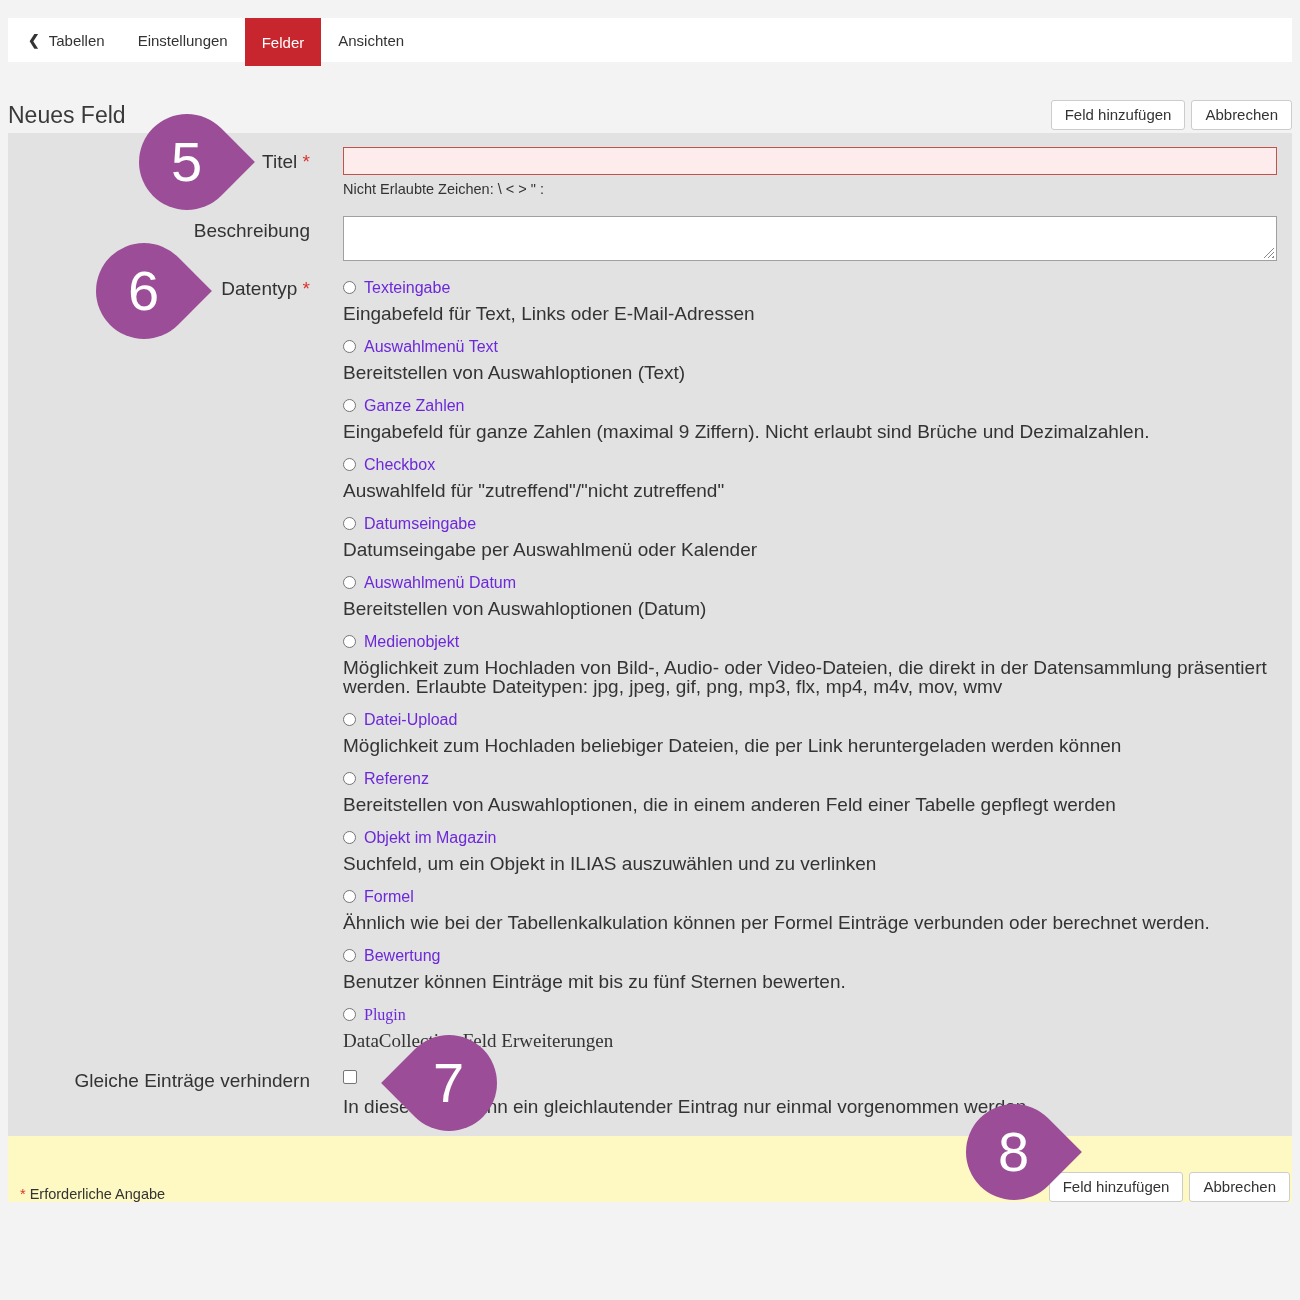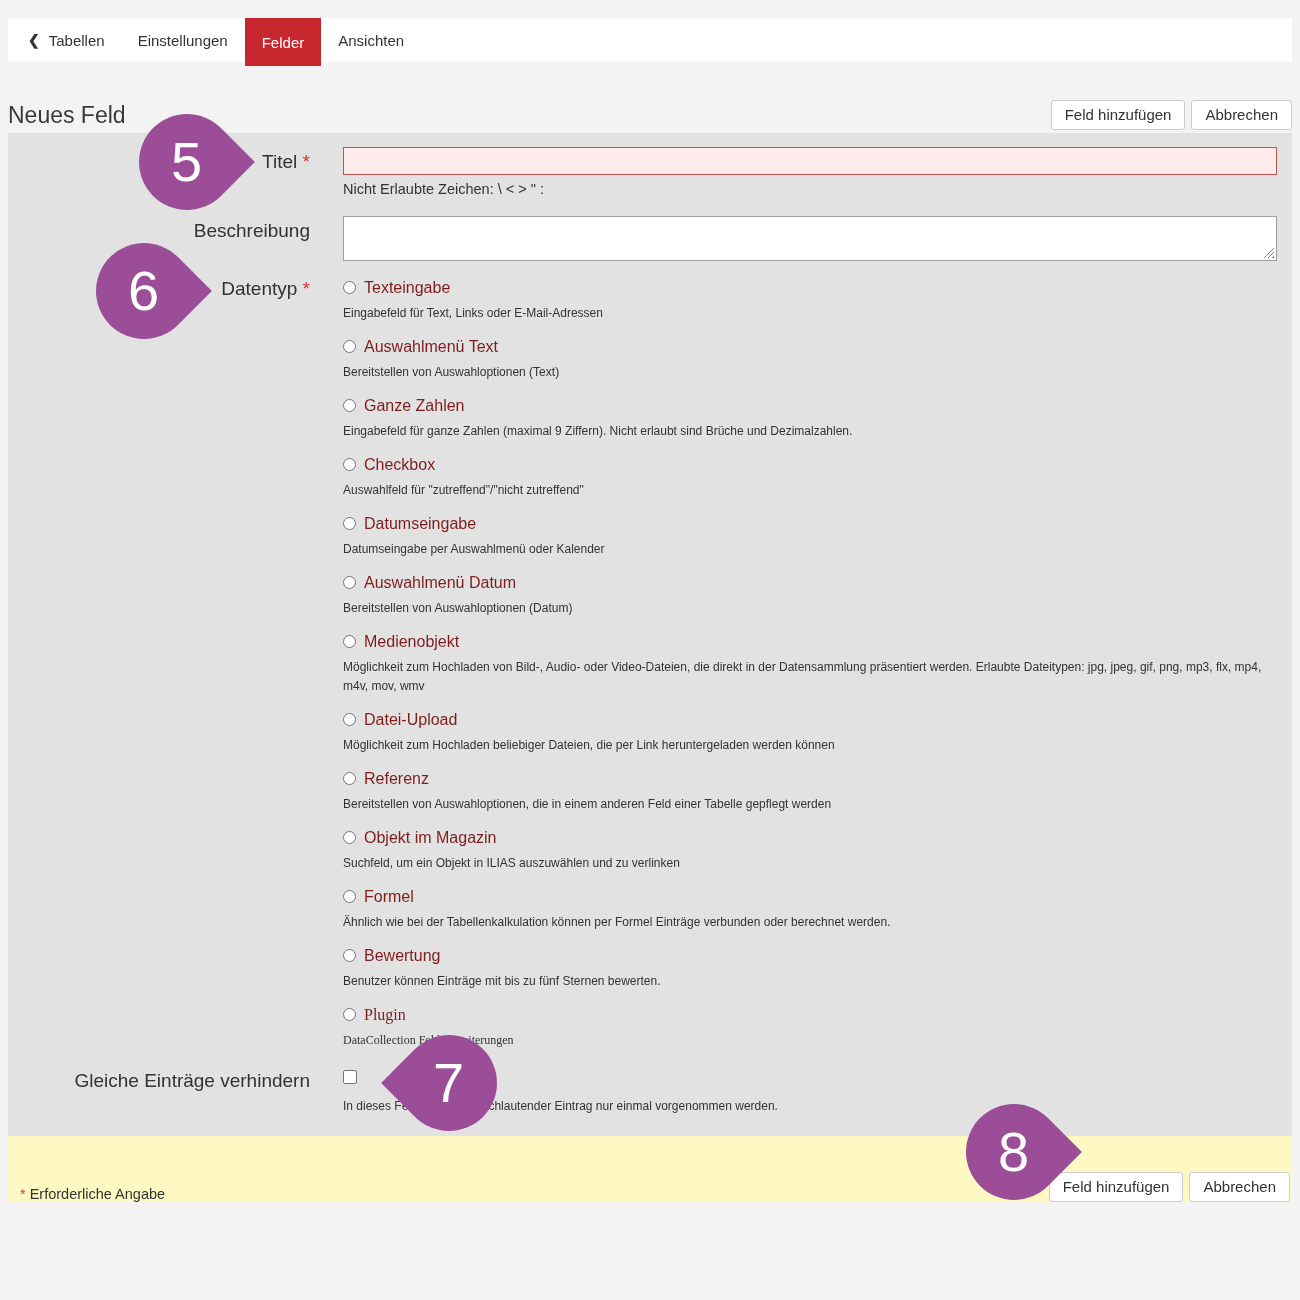--- a/index.html
+++ b/index.html
@@ -109,22 +109,22 @@
 
   
   .opt { margin-bottom:14px; }
   .opt-head { display:flex; align-items:center; gap:8px; line-height:19px; }
   .radio {
     width:13px; height:13px; flex:none;
     border:1px solid #757575; border-radius:50%;
     background:#ffffff; display:inline-block;
     cursor:pointer;
   }
-  .opt-label { font-size:16px; color:#7f1d1d; cursor:pointer; }
-  .opt-desc { font-size:12px; color:#333; margin-top:7px; line-height:19px; }
+  .opt-label { font-size:16px; color:#6d28d9; cursor:pointer; }
+  .opt-desc { font-size:19px; color:#333; margin-top:7px; line-height:19px; }
 
   .checkbox {
     width:14px; height:14px;
     border:1px solid #757575; border-radius:2px;
     background:#ffffff; display:inline-block;
     cursor:pointer;
   }
 
   
   .footer-band {

